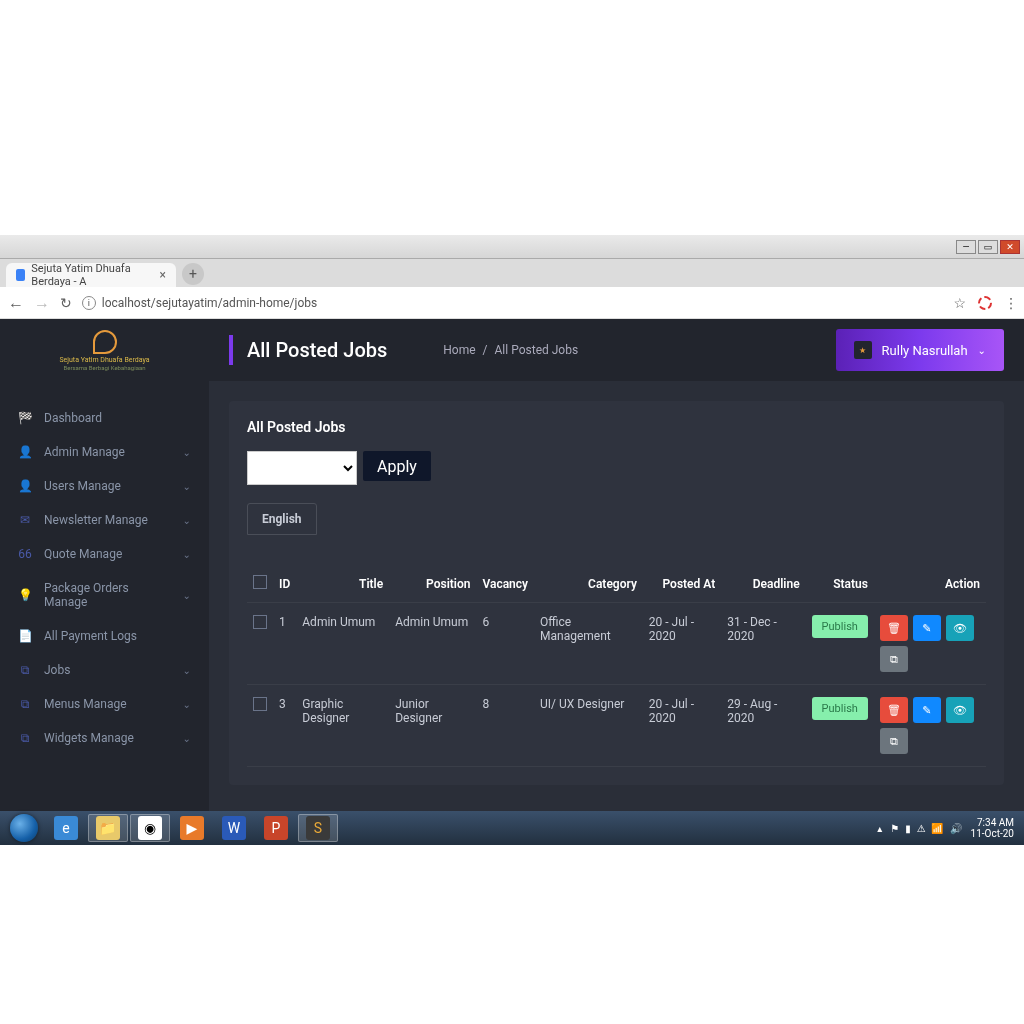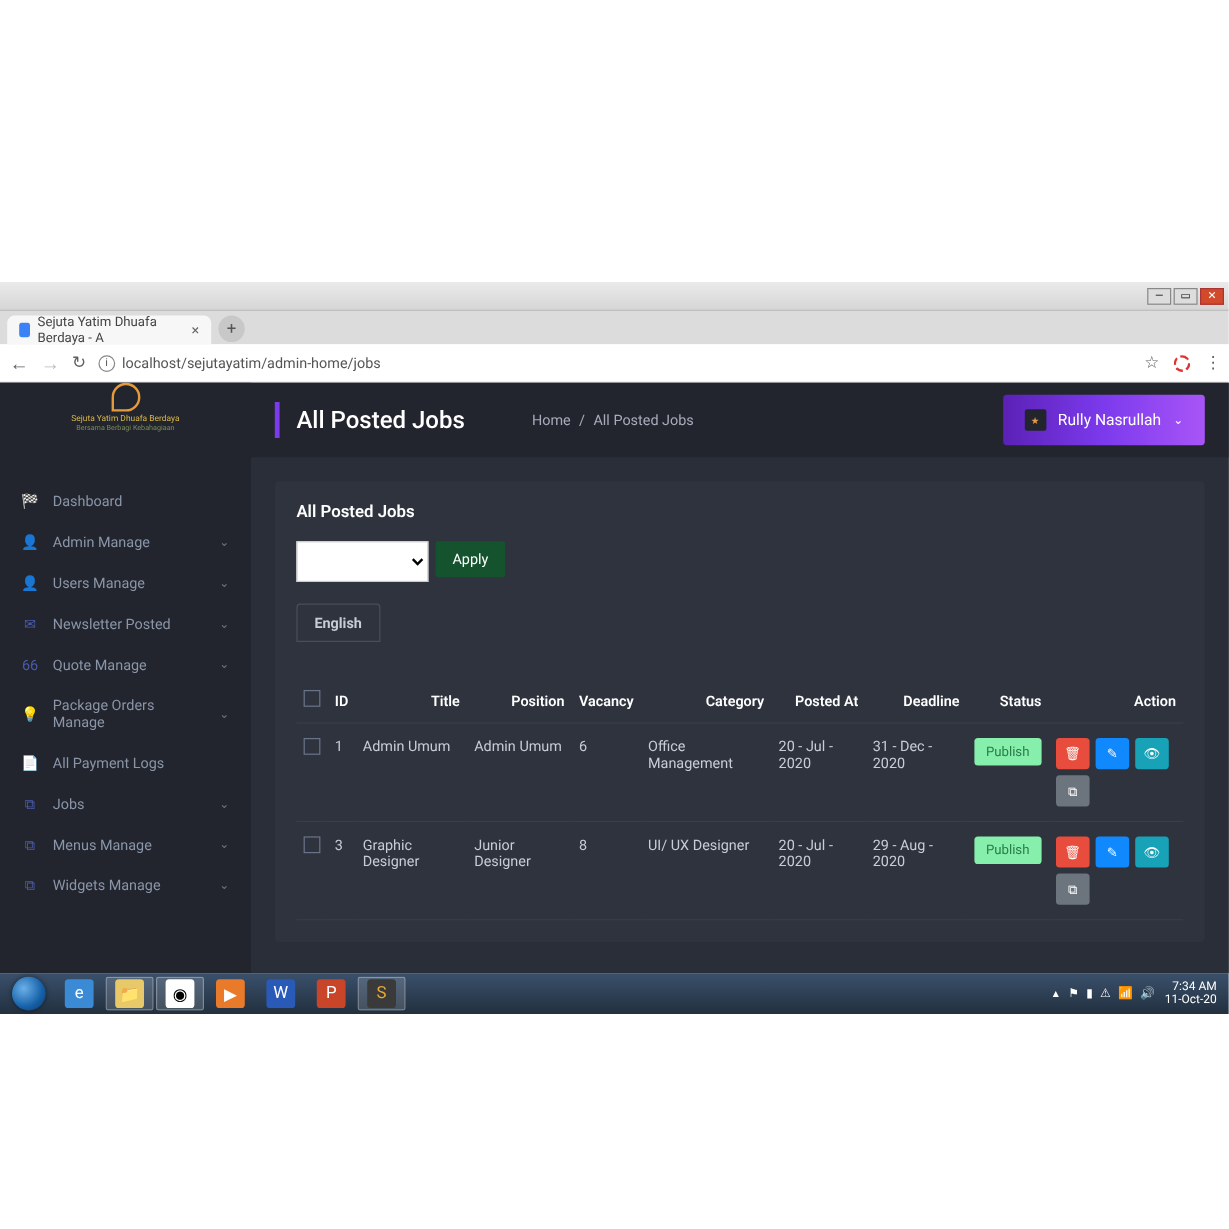--- a/index.html
+++ b/index.html
@@ -28,21 +28,21 @@
 .info-circ { width:14px; height:14px; border:1px solid #888; border-radius:50%; display:flex; align-items:center; justify-content:center; font-size:9px;}
 .addr-right { display:flex; align-items:center; gap:12px; color:#606060; font-size:14px;}
 .star { color:#606060; }
 .ext-icon { width:14px; height:14px; border-radius:50%; border:2px dashed #d33; }
 .kebab { letter-spacing:-2px; }
 
 
 .app { display:flex; background:#1e2128; height: 492px; }
 
 .sidebar { width: 209px; background:#22252d; flex-shrink:0; display:flex; flex-direction:column;}
-.logo-area { height:62px; display:flex; flex-direction:column; align-items:center; background:#22252d;}
+.logo-area { height:62px; display:flex; flex-direction:column; align-items:center; justify-content:center; background:#22252d;}
 .logo-shape { width:24px; height:24px; border:2px solid #e59a3c; border-radius:50% 50% 50% 0; position:relative;}
 .logo-text1 { font-size:7px; color:#d9b84a; margin-top:2px;}
 .logo-text2 { font-size:6px; color:#7a8a5a;}
 
 .nav { padding: 20px 0 0 0; }
 .nav-item { display:flex; align-items:center; padding: 10px 18px; font-size:12px; color:#8a95a8; cursor:pointer; gap:12px; position:relative;}
 .nav-icon { width:14px; text-align:center; font-size:12px; color:#4a5aa8; flex-shrink:0;}
 .nav-label { flex:1; }
 .nav-chevron { font-size:10px; color:#6a748a;}
 
@@ -54,21 +54,21 @@
 .breadcrumb .sep { margin: 0 4px; }
 .user-chip { margin-left:auto; height:42px; padding: 0 18px; background:linear-gradient(90deg,#5b21b6,#7c3aed,#a855f7); border-radius:3px; display:flex; align-items:center; gap:10px; color:#fff; font-size:13px;}
 .user-avatar { width:18px; height:18px; background:#22252d; border-radius:2px; display:flex; align-items:center; justify-content:center; font-size:8px; color:#e59a3c;}
 .user-chevron { font-size:10px; }
 
 .content { padding: 20px; }
 .panel { background:#2f333e; border-radius:4px; padding:18px;}
 .panel-title { color:#fff; font-size:14px; font-weight:600; margin-bottom:16px;}
 .bulk-row { display:flex; gap:6px; margin-bottom:18px;}
 .bulk-select { height:30px; background:#fff; border:1px solid #ccc; font-size:12px; padding:16px 6px; width:110px;}
-.apply-btn { height:30px; padding:0 14px; background:#14532d; color:#fff; border:none; font-size:12px; border-radius:2px; cursor:pointer;}
+.apply-btn { height:30px; padding:0 14px; background:#0f172a; color:#fff; border:none; font-size:16px; border-radius:2px; cursor:pointer;}
 
 .lang-tab { display:inline-block; padding:8px 14px; background:#2f333e; border:1px solid #4a4e58; color:#c8ccd6; font-size:12px; border-radius:3px 3px 0 0; margin-bottom:30px;font-weight:bold;}
 
 table { width:100%; border-collapse:collapse; }
 th { text-align:right; font-size:12px; color:#fff; font-weight:600; padding:10px 6px; border-bottom:1px solid #3a3e48;}
 td { font-size:12px; color:#c8ccd6; padding:12px 6px; vertical-align:top; border-bottom:1px solid #3a3e48;}
 .chk { width:14px; height:14px; border:1px solid #6a748a; display:inline-block;}
 .status-badge { display:inline-block; padding:5px 10px; background:#86efac; color:#2a7a4a; font-size:11px; border-radius:3px;}
 .actions { display:flex; flex-wrap:wrap; gap:5px; max-width:120px;}
 .act-btn { width:28px; height:26px; border-radius:3px; display:flex; align-items:center; justify-content:center; color:#fff; font-size:11px; cursor:pointer;}
@@ -142,21 +142,21 @@
     <span class="nav-label">Admin Manage</span>
     <span class="nav-chevron">⌄</span>
         </div>
         <div class="nav-item">
           <span class="nav-icon">👤</span>
     <span class="nav-label">Users Manage</span>
     <span class="nav-chevron">⌄</span>
         </div>
         <div class="nav-item">
           <span class="nav-icon">✉</span>
-    <span class="nav-label">Newsletter Posted</span>
+    <span class="nav-label">Newsletter Manage</span>
     <span class="nav-chevron">⌄</span>
         </div>
         <div class="nav-item">
           <span class="nav-icon">66</span>
     <span class="nav-label">Quote Manage</span>
     <span class="nav-chevron">⌄</span>
         </div>
         <div class="nav-item">
           <span class="nav-icon">💡</span>
     <span class="nav-label">Package Orders Manage</span>

